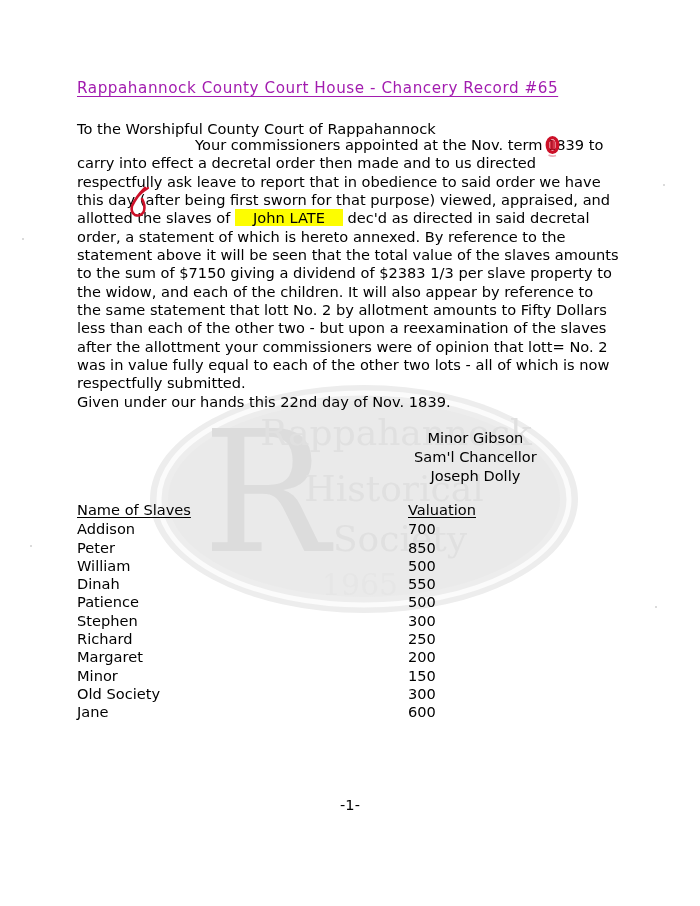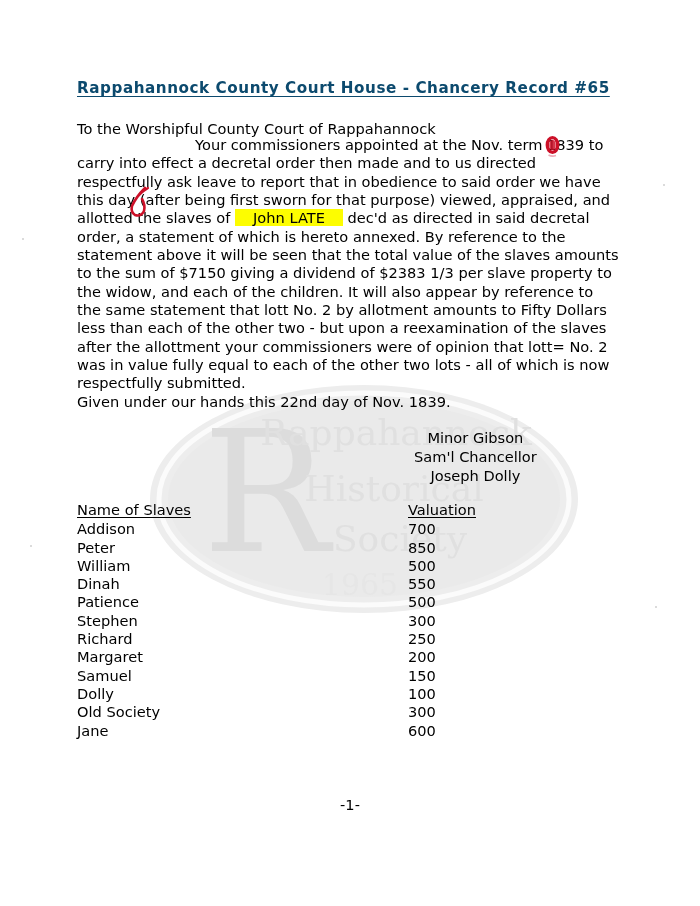--- a/index.html
+++ b/index.html
@@ -38,23 +38,23 @@
     width: 700px;
     height: 906px;
     z-index: 2;
   }
 
   .doc-title {
     position: absolute;
     left: 77px;
     top: 79px;
     font-size: 15.2px;
-    font-weight: bold;
+    font-weight: normal;
     letter-spacing: 0.55px;
-    color: #0c4a6e;
+    color: #a21caf;
     text-decoration: underline;
     text-underline-offset: 3px;
     white-space: nowrap;
   }
 
   .salutation {
     position: absolute;
     left: 77px;
     top: 120px;
     font-size: 14.6px;
@@ -233,26 +233,22 @@
       </div>
       <div class="row">
         <span class="c-name">Richard</span>
         <span class="c-val">250</span>
       </div>
       <div class="row">
         <span class="c-name">Margaret</span>
         <span class="c-val">200</span>
       </div>
       <div class="row">
-        <span class="c-name">Samuel</span>
+        <span class="c-name">Minor</span>
         <span class="c-val">150</span>
-      </div>
-      <div class="row">
-        <span class="c-name">Dolly</span>
-        <span class="c-val">100</span>
       </div>
       <div class="row">
         <span class="c-name">Old Society</span>
         <span class="c-val">300</span>
       </div>
       <div class="row">
         <span class="c-name">Jane</span>
         <span class="c-val">600</span>
       </div>
     </div>

